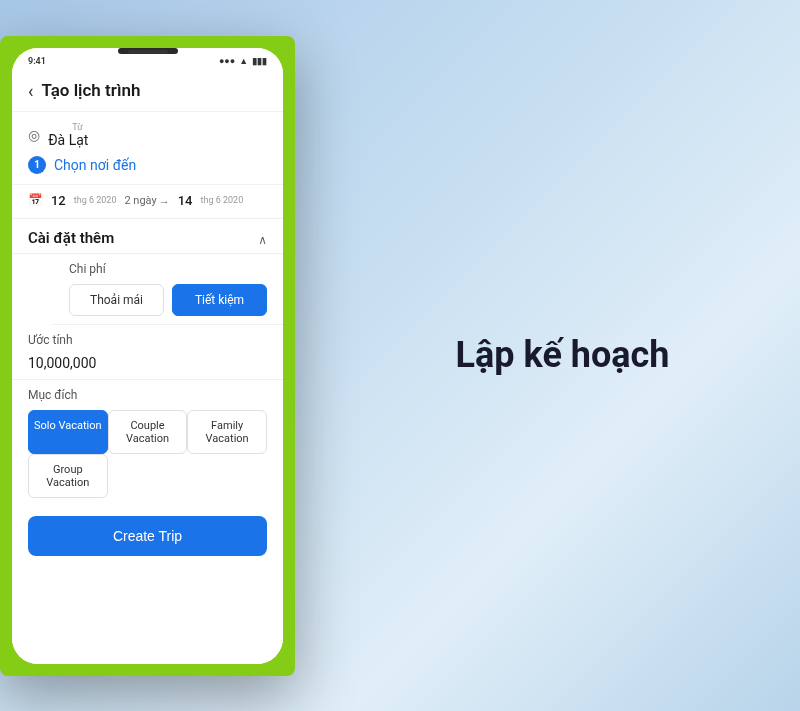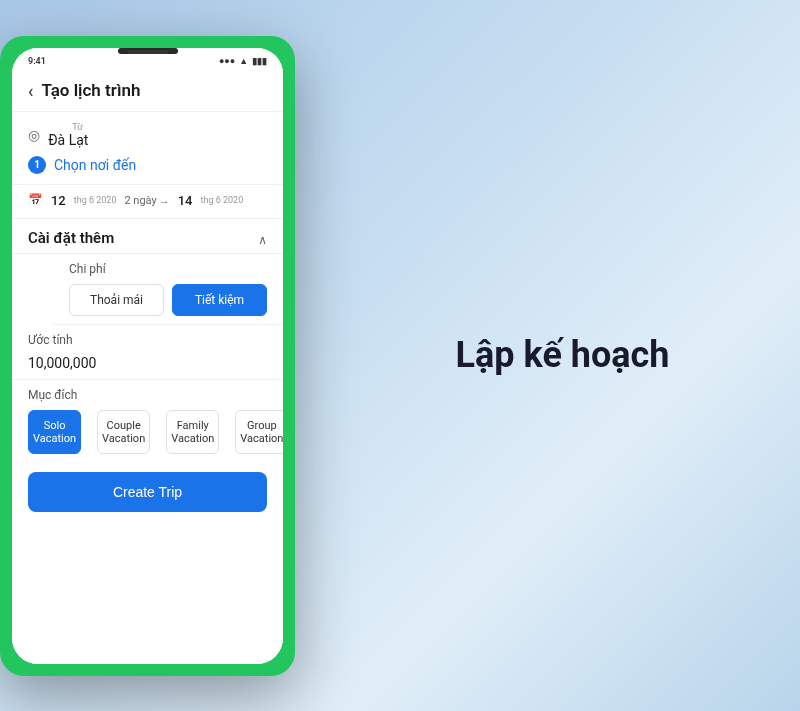--- a/index.html
+++ b/index.html
@@ -21,22 +21,22 @@
       justify-content: center;
       width: 100%;
       height: 100%;
       gap: 30px;
     }
 
     
     .phone-frame {
       width: 295px;
       height: 640px;
-      background: #22c55e;
-      border-radius: 24px;
+      background: #84cc16;
+      border-radius: 8px;
       padding: 12px;
       box-shadow: 0 20px 60px rgba(0,0,0,0.35);
       flex-shrink: 0;
       position: relative;
     }
 
     .phone-notch {
       position: absolute;
       top: 12px;
       left: 50%;
@@ -282,22 +282,22 @@
       margin-top: 4px;
     }
 
     
     .purpose-section {
       padding: 8px 16px;
     }
 
     .purpose-grid {
       display: grid;
-      grid-template-columns: 1fr 1fr 1fr 1fr;
-      gap: 16px;
+      grid-template-columns: 1fr 1fr 1fr;
+      gap: 0;
       margin-top: 6px;
     }
 
     .purpose-btn {
       padding: 8px 4px;
       border-radius: 6px;
       font-size: 11px;
       text-align: center;
       cursor: pointer;
       border: 1px solid #e0e0e0;

